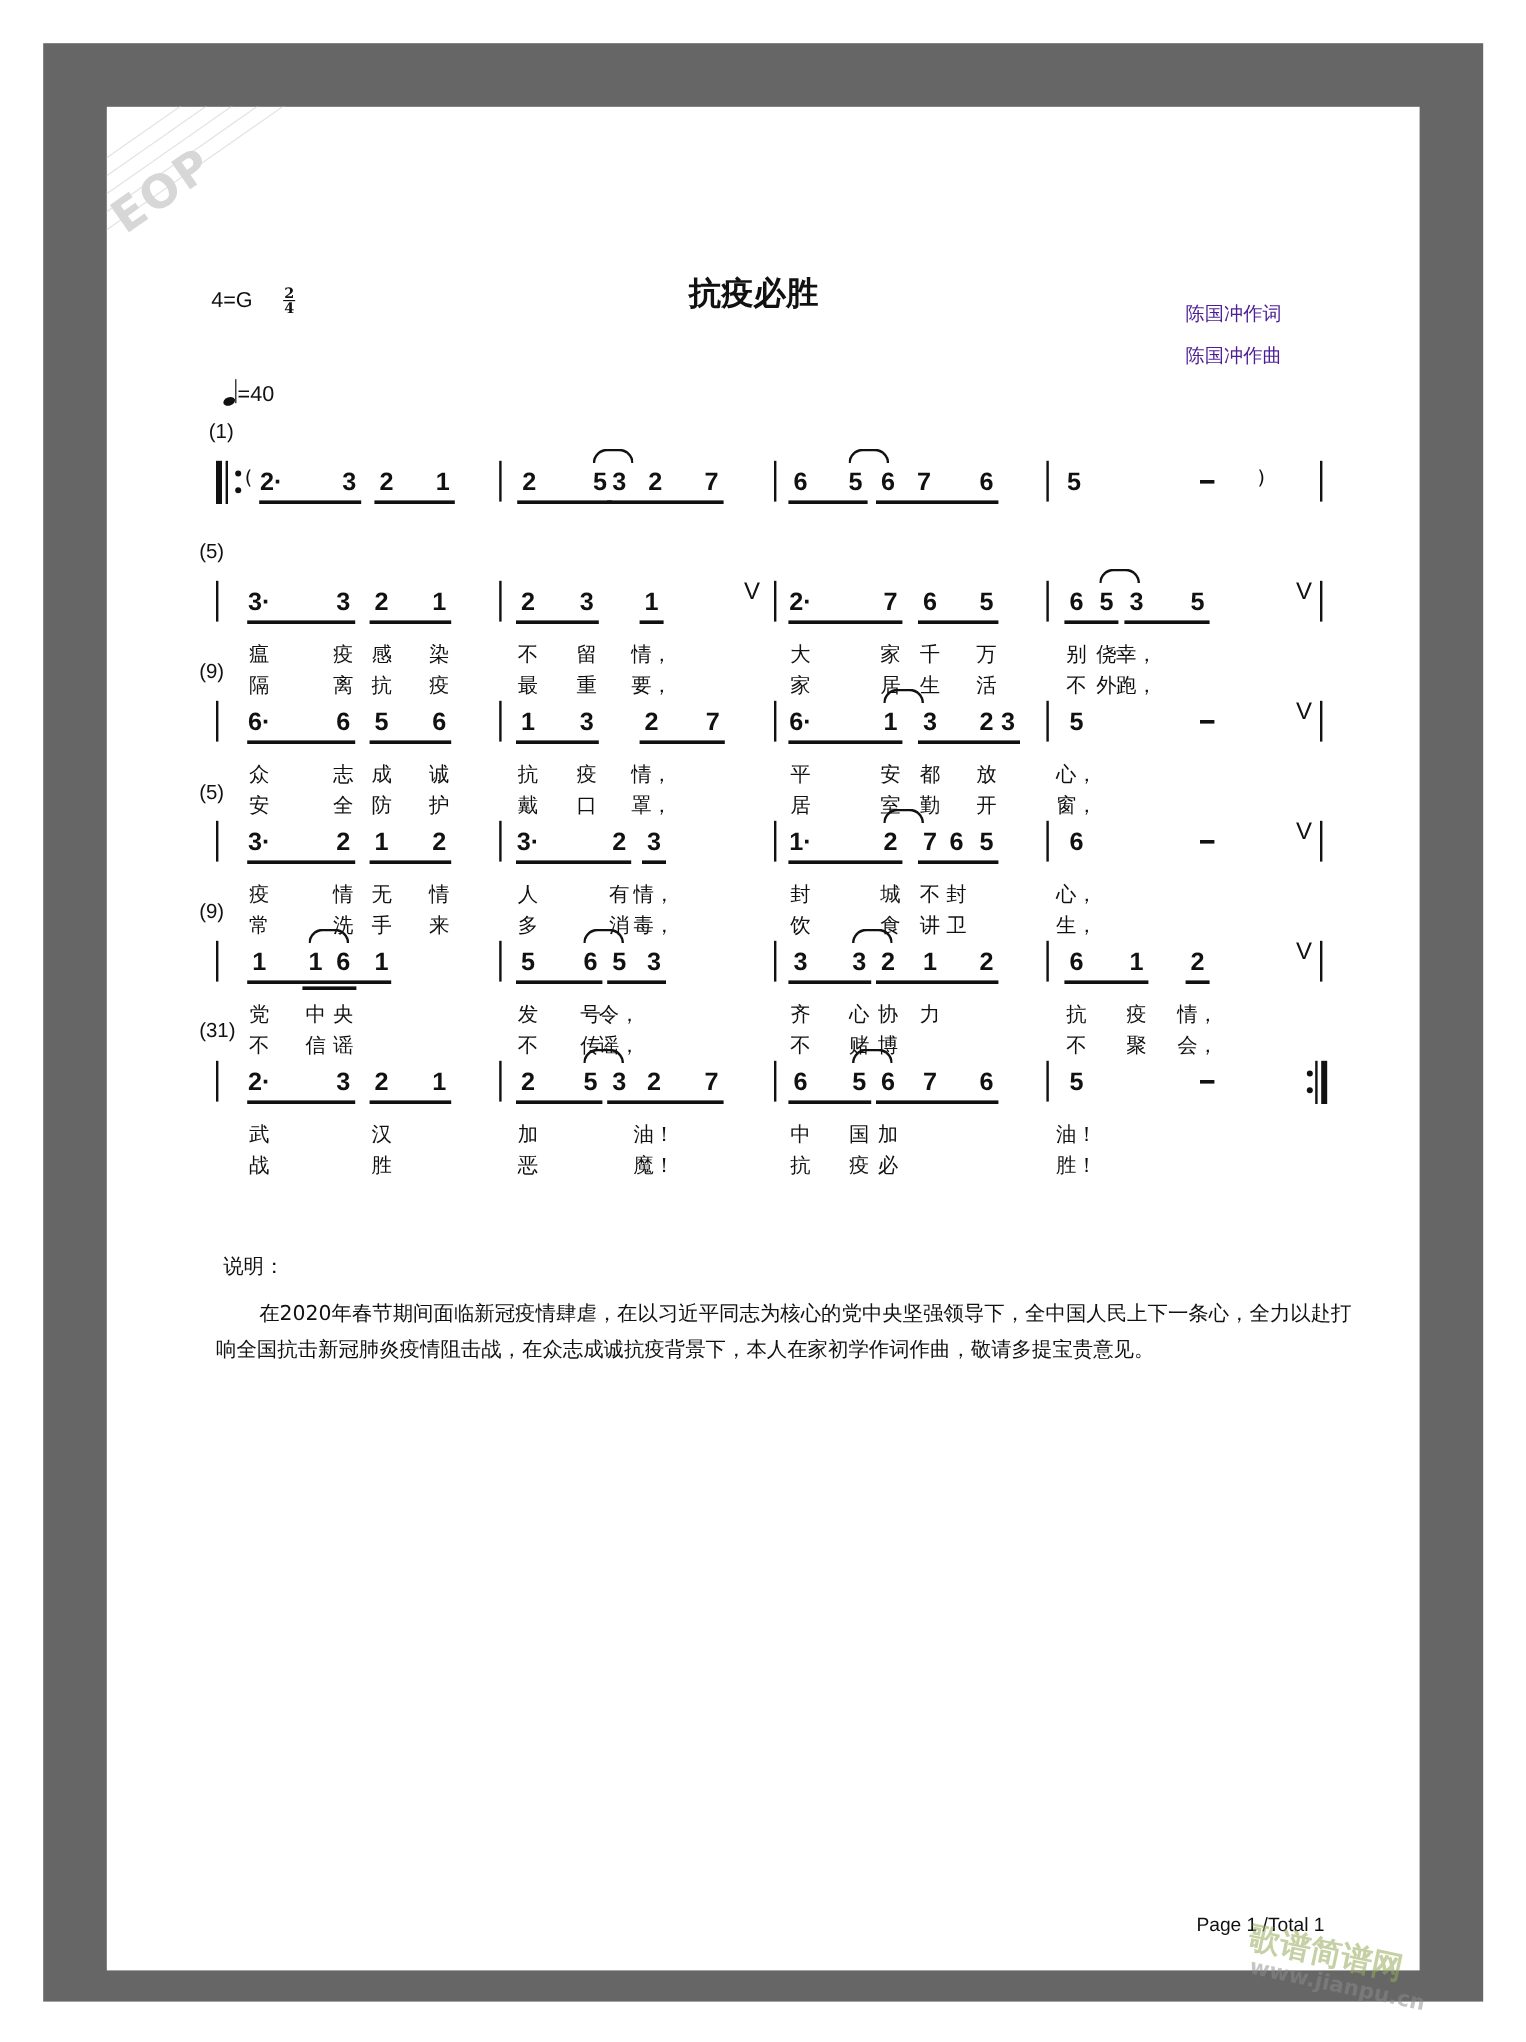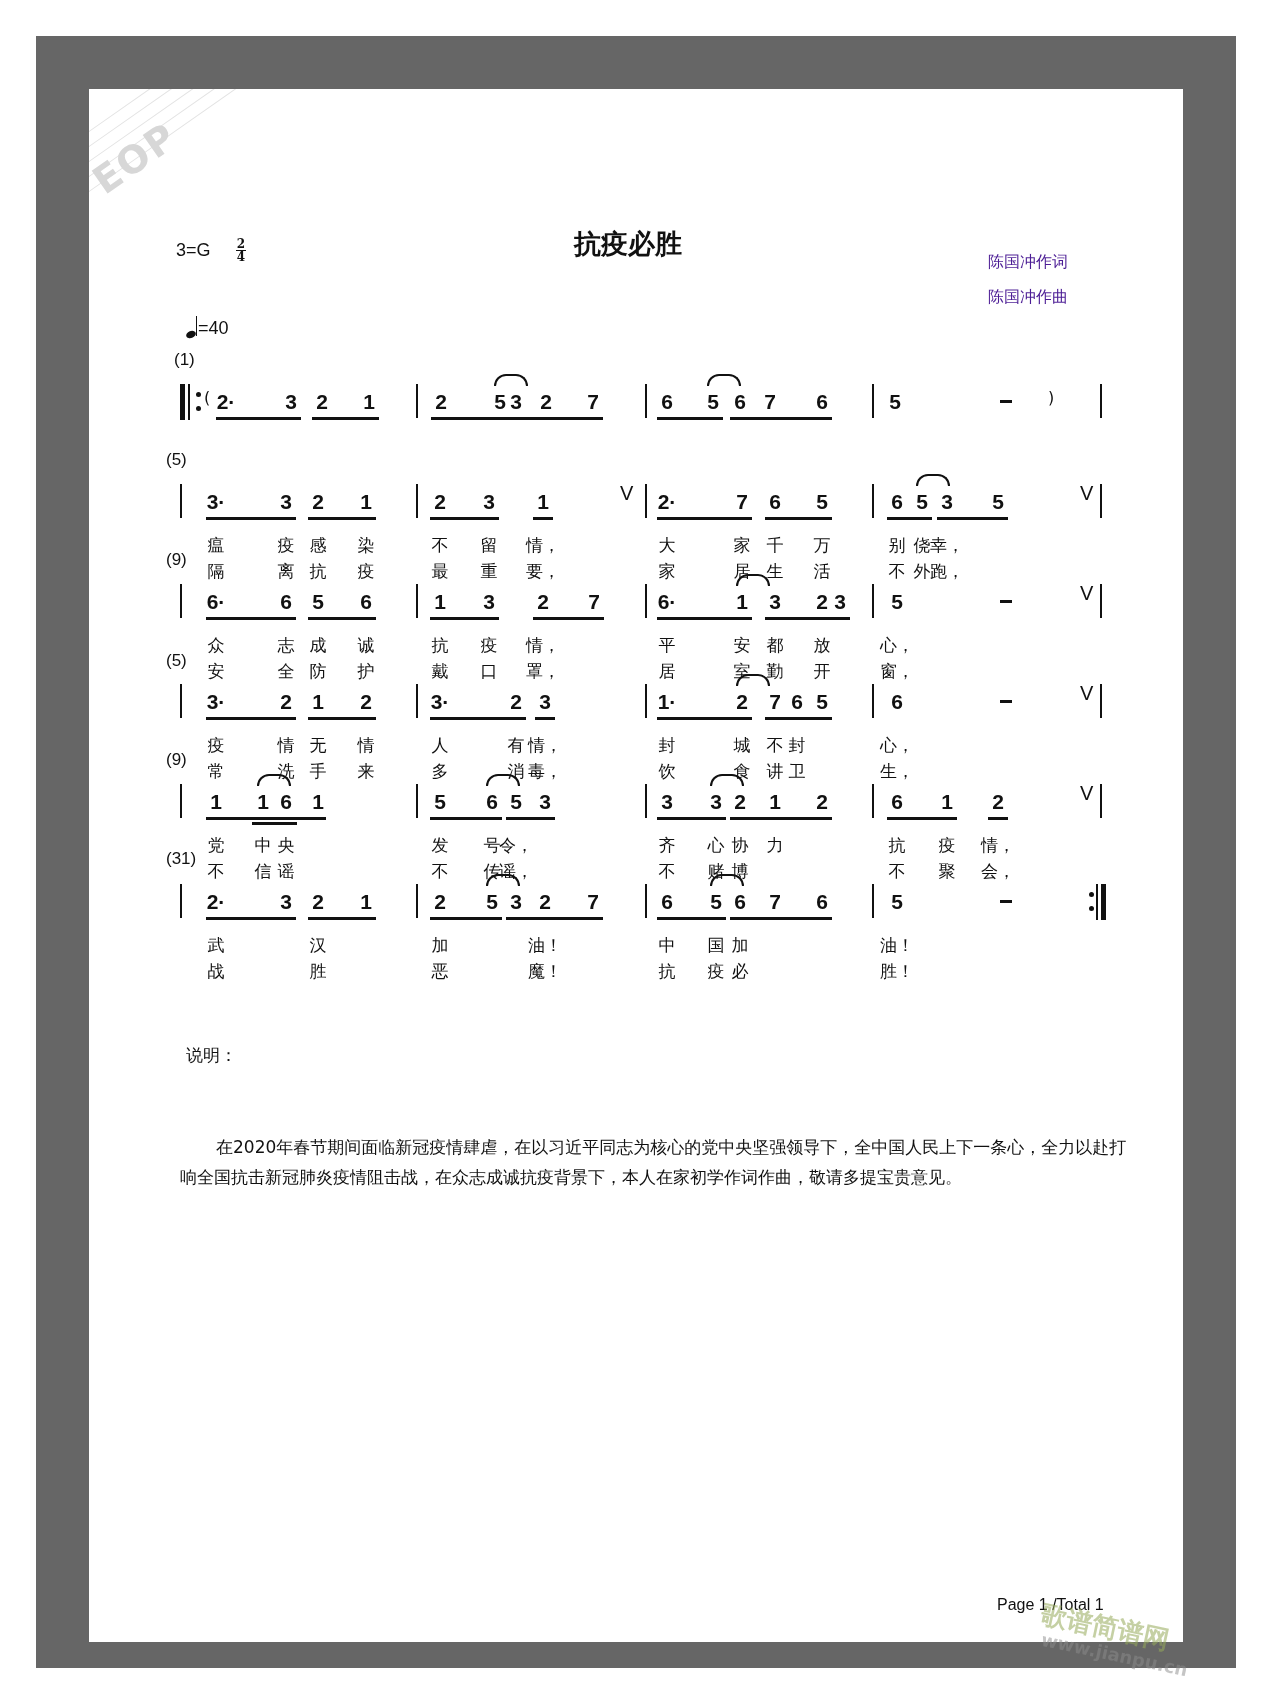--- a/index.html
+++ b/index.html
@@ -31,41 +31,41 @@
   .n { font-size: 21px; font-weight: bold; font-family: "Liberation Sans", sans-serif; transform: translateX(-50%); }
   .ul { position: absolute; height: 3px; background: #111; }
   .barline { position: absolute; width: 2px; background: #111; }
   .barline.thick { width: 5px; }
   .slur { position: absolute; height: 10px; border: 2px solid #111; border-bottom: none; border-radius: 12px 12px 0 0; }
   .lyric { font-size: 17px; transform: translateX(-50%); font-family: "DejaVu Sans", sans-serif; }
   .breath { font-size: 20px; font-family: "Liberation Sans", sans-serif; }
   .dash { position: absolute; width: 12px; height: 3px; background: #111; }
   .rdot { position: absolute; width: 5px; height: 5px; border-radius: 50%; background: #111; }
   .desc-label { left: 186px; top: 1044px; font-size: 17px; }
-  .desc { left: 180px; top: 1132px; width: 950px; font-size: 17px; line-height: 30px; white-space: normal; text-indent: 36px; color:#111; }
+  .desc { left: 180px; top: 1080px; width: 950px; font-size: 17px; line-height: 30px; white-space: normal; text-indent: 36px; color:#111; }
   .footer { left: 997px; top: 1596px; font-size: 16px; font-family: "Liberation Sans", sans-serif; }
   .wm-site { left: 1040px; top: 1610px; font-size: 26px; font-weight: bold; color: rgba(150,170,90,0.55); transform: rotate(12deg); }
   .wm-url { left: 1040px; top: 1644px; font-size: 18px; font-weight: bold; color: rgba(140,140,140,0.5); transform: rotate(12deg); }
 </style>
 </head>
 <body>
 
 <div class="frame"></div>
 <div class="page"></div>
 
 <div class="wm-lines">
   <div style="top:70px"></div>
     <div style="top:85px"></div>
     <div style="top:100px"></div>
     <div style="top:115px"></div>
     <div style="top:130px"></div>
 </div>
 <div class="watermark-eop">EOP</div>
 
-<div class="abs key">3=G</div>
+<div class="abs key">4=G</div>
 <div class="abs timesig">
   <span>2</span>
   <span class="bar"></span>
   <span>4</span>
 </div>
 <div class="abs title">抗疫必胜</div>
 <div class="abs credit" style="left:988px; top:252px;">陈国冲作词</div>
 <div class="abs credit" style="left:988px; top:287px;">陈国冲作曲</div>
 <div class="abs tempo">
   <span class="note-icon"></span><span>=40</span>

